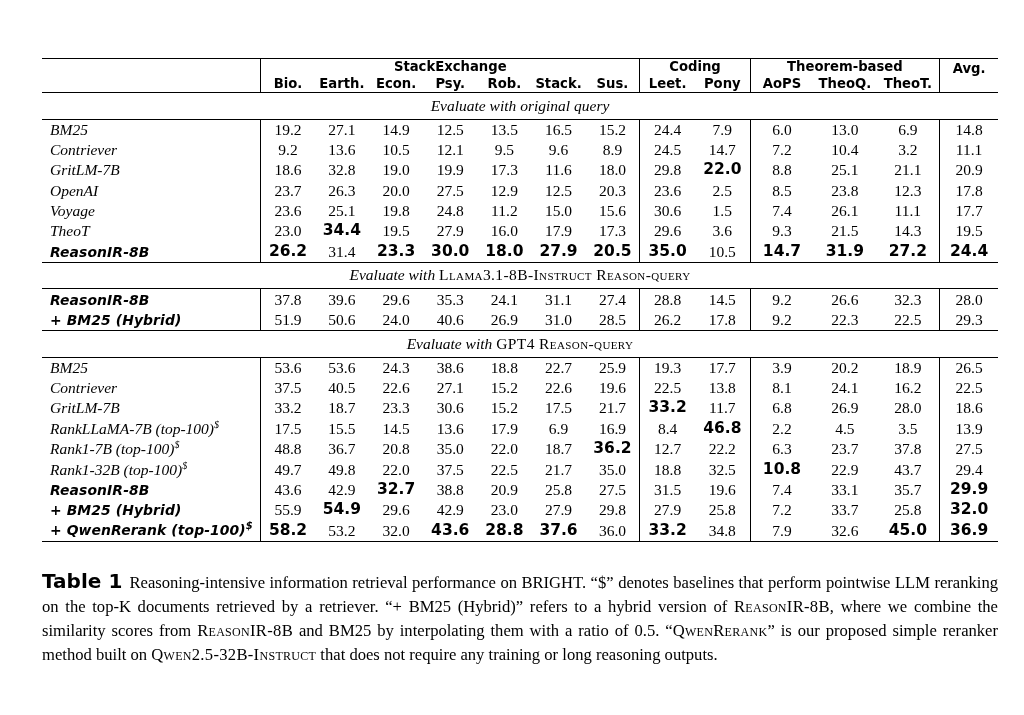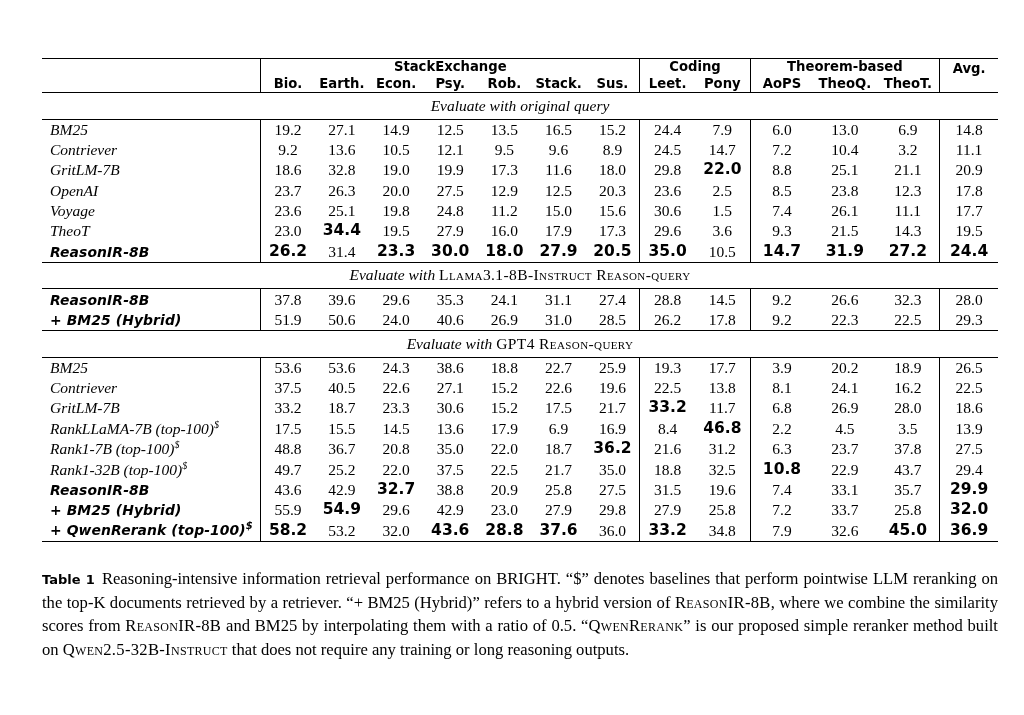--- a/index.html
+++ b/index.html
@@ -50,21 +50,21 @@
   }
   td.lbl.b { font-size: 13.9px; letter-spacing: 0.1px; }
   sup.dollar { font-size: 10px; line-height: 0; }
 
   .caption {
     width: 956px; margin: 25px 0 0 0;
     font-size: 16.6px; line-height: 1.44; text-align: justify;
   }
   .cap-label {
     font-family: "DejaVu Sans", sans-serif; font-weight: bold;
-    font-size: 13px; margin-right: 7px;
+    font-size: 20px; margin-right: 7px;
   }
   .cap-sc { font-variant: small-caps; letter-spacing: 0.3px; }
 </style>
 </head>
 <body>
 
 <div class="page">
   <table class="results" id="rtable">
     <colgroup>
       <col class="c-label">
@@ -335,31 +335,31 @@
         </tr>
         <tr>
           <td class="lbl vr">Rank1-7B (top-100)<sup class="dollar">$</sup></td>
           <td>48.8</td>
           <td>36.7</td>
           <td>20.8</td>
           <td>35.0</td>
           <td>22.0</td>
           <td>18.7</td>
           <td class="vr b">36.2</td>
-          <td>21.6</td>
-          <td class="vr">31.2</td>
+          <td>12.7</td>
+          <td class="vr">22.2</td>
           <td>6.3</td>
           <td>23.7</td>
           <td class="vr">37.8</td>
           <td>27.5</td>
         </tr>
         <tr>
           <td class="lbl vr">Rank1-32B (top-100)<sup class="dollar">$</sup></td>
           <td>49.7</td>
-          <td>25.2</td>
+          <td>49.8</td>
           <td>22.0</td>
           <td>37.5</td>
           <td>22.5</td>
           <td>21.7</td>
           <td class="vr">35.0</td>
           <td>18.8</td>
           <td class="vr">32.5</td>
           <td class="b">10.8</td>
           <td>22.9</td>
           <td class="vr">43.7</td>

